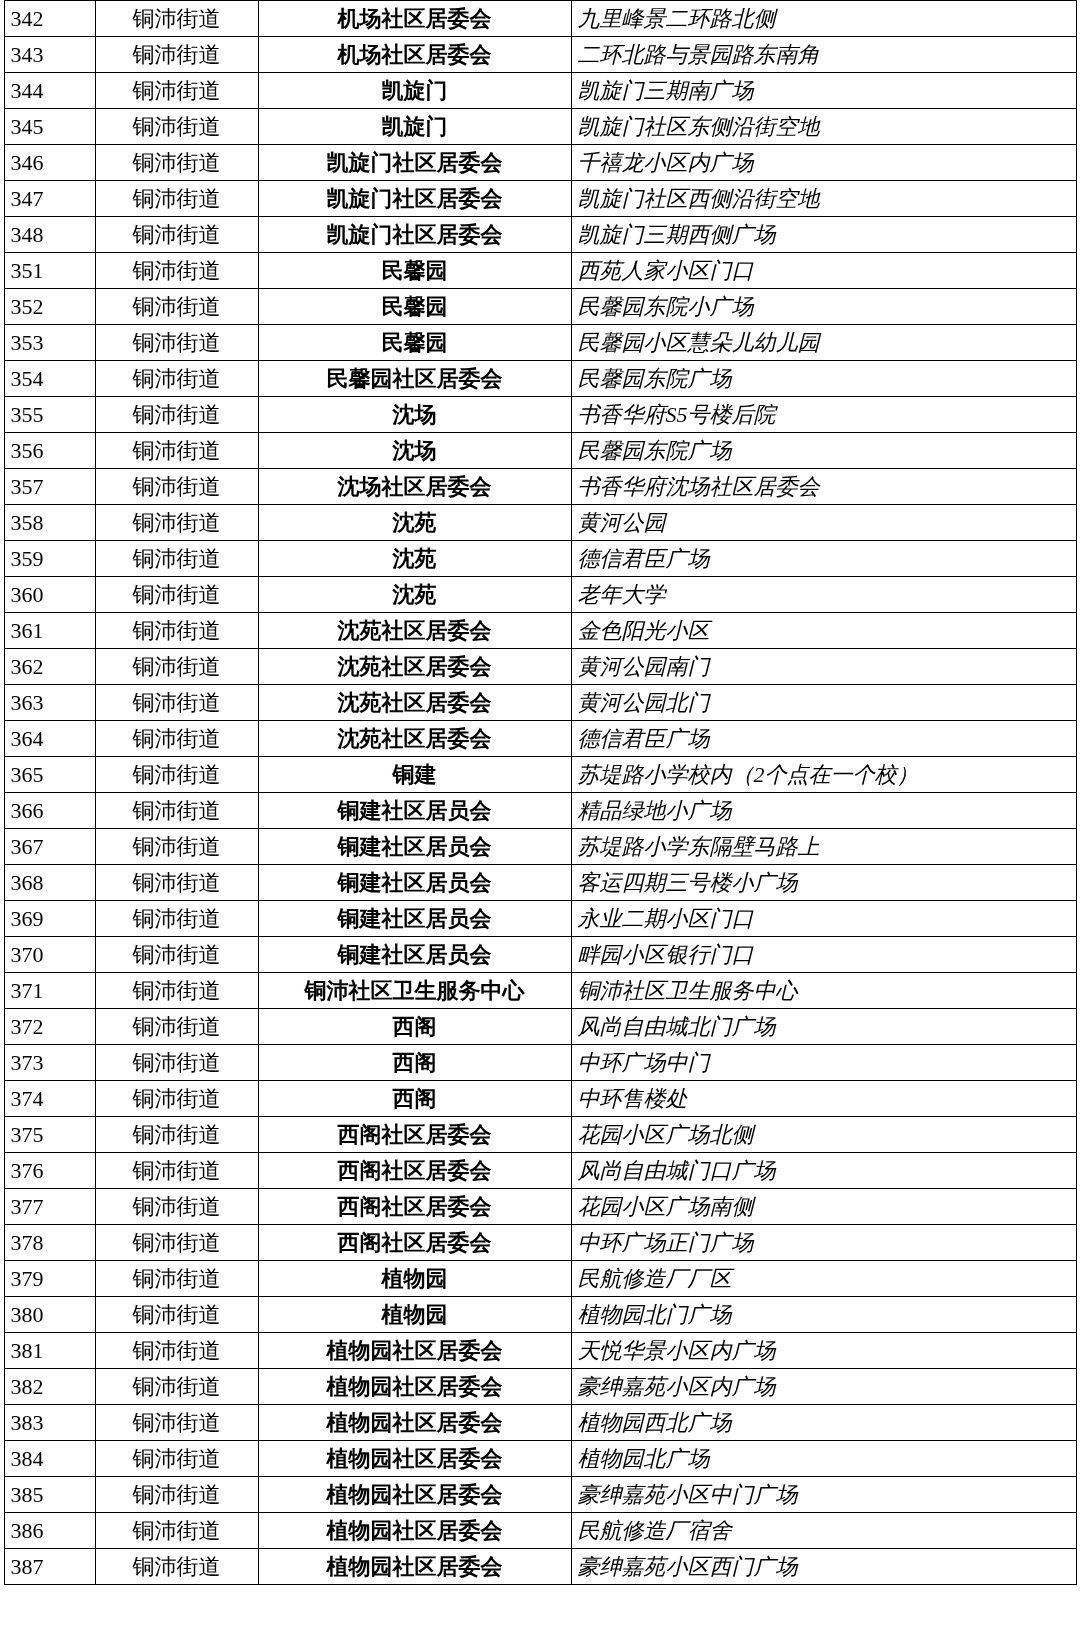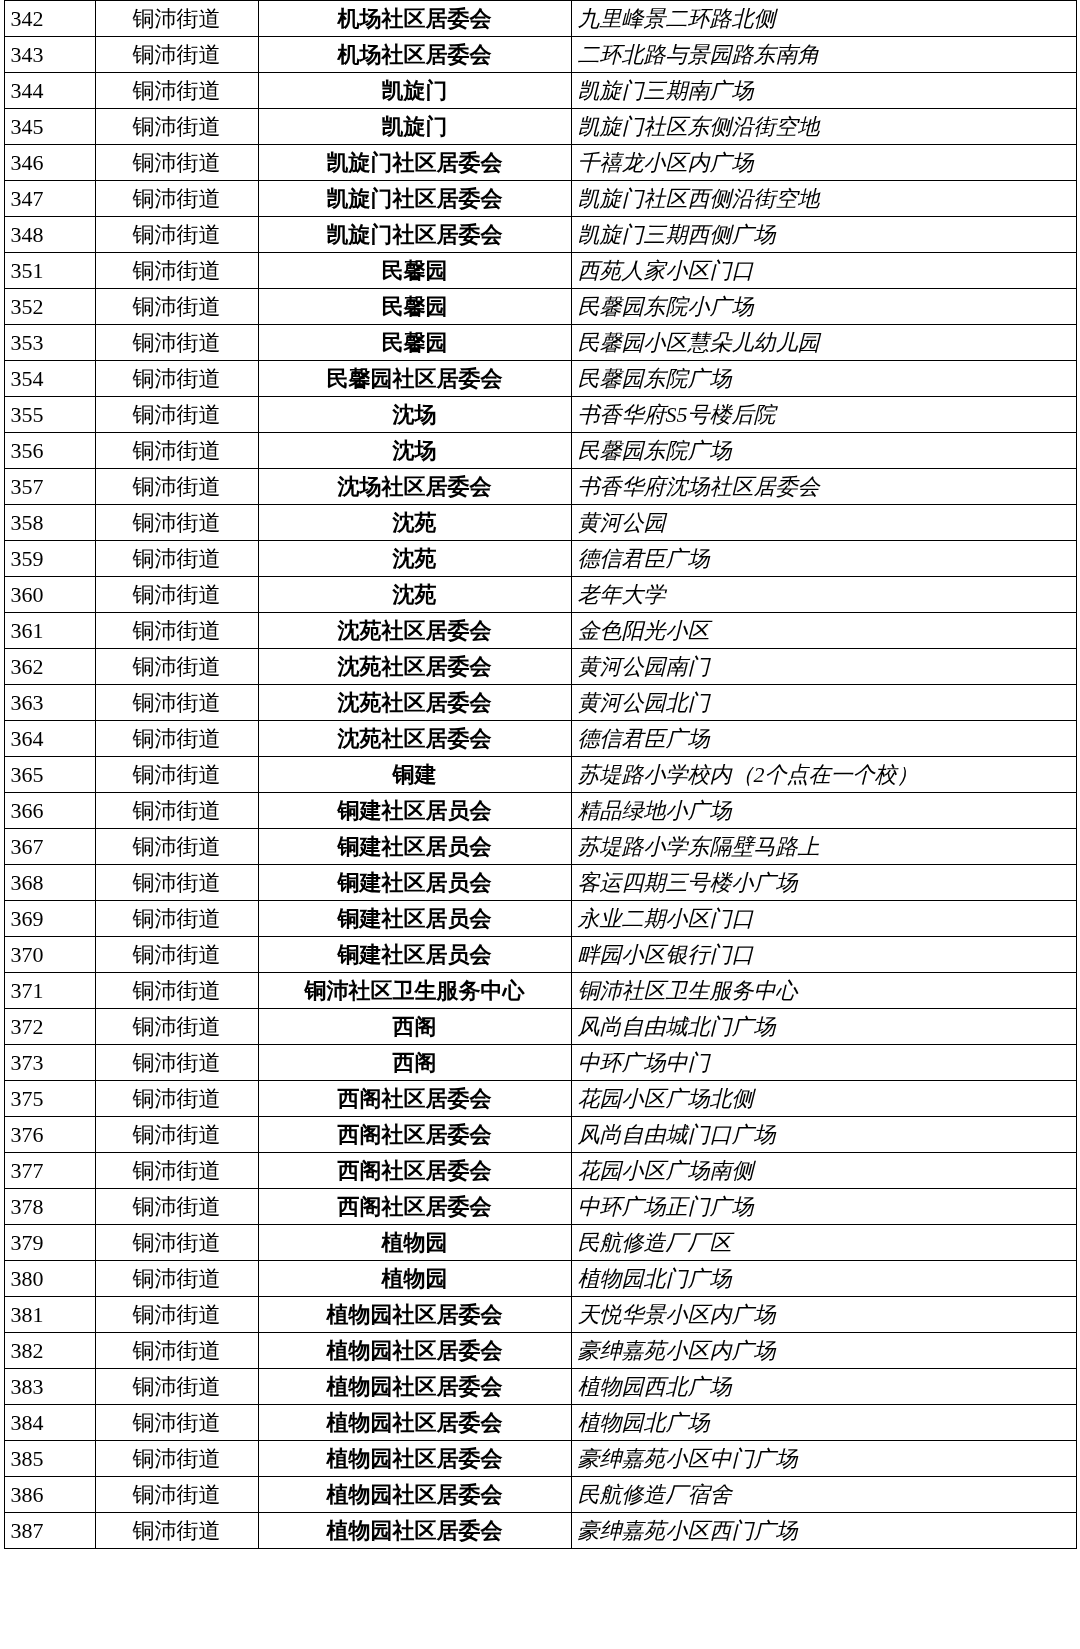--- a/index.html
+++ b/index.html
@@ -235,20 +235,26 @@
           <td class="col-community">西阁</td>
           <td class="col-location">风尚自由城北门广场</td>
         </tr>
         <tr>
           <td class="col-index">373</td>
           <td class="col-street">铜沛街道</td>
           <td class="col-community">西阁</td>
           <td class="col-location">中环广场中门</td>
         </tr>
         <tr>
+          <td class="col-index">374</td>
+          <td class="col-street">铜沛街道</td>
+          <td class="col-community">西阁</td>
+          <td class="col-location">中环售楼处</td>
+        </tr>
+        <tr>
           <td class="col-index">375</td>
           <td class="col-street">铜沛街道</td>
           <td class="col-community">西阁社区居委会</td>
           <td class="col-location">花园小区广场北侧</td>
         </tr>
         <tr>
           <td class="col-index">376</td>
           <td class="col-street">铜沛街道</td>
           <td class="col-community">西阁社区居委会</td>
           <td class="col-location">风尚自由城门口广场</td>

